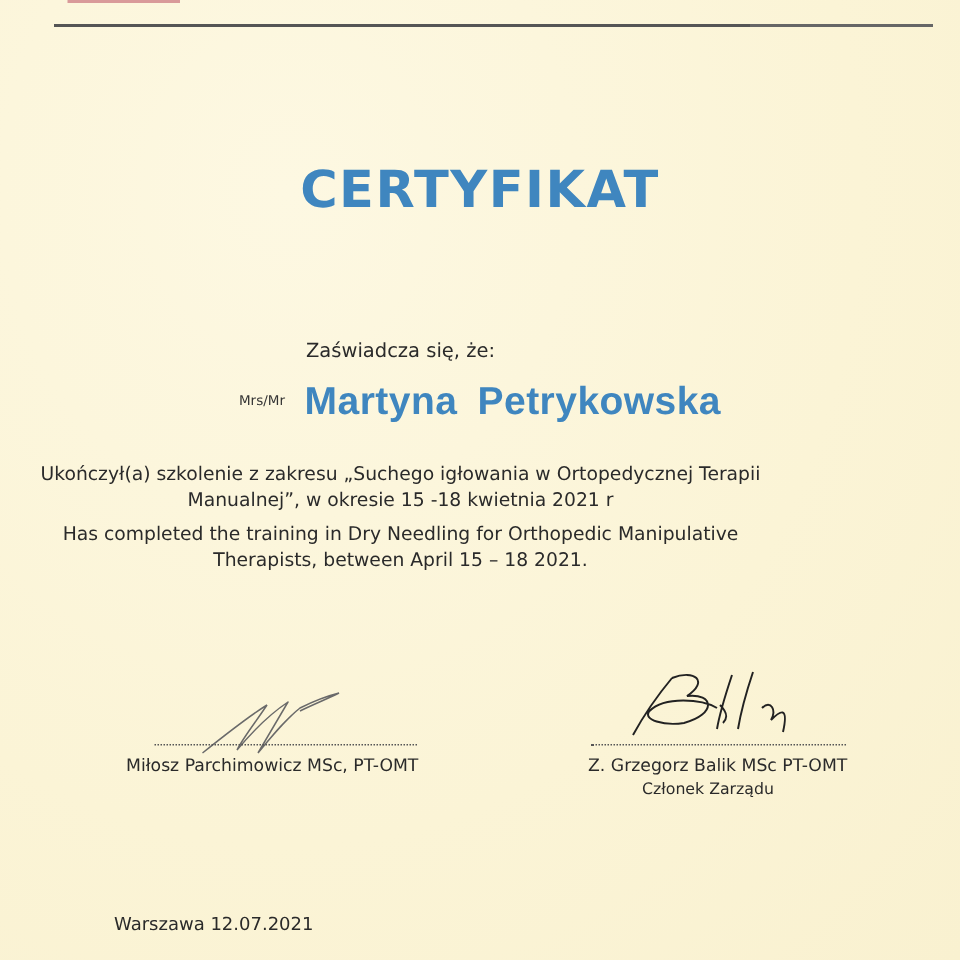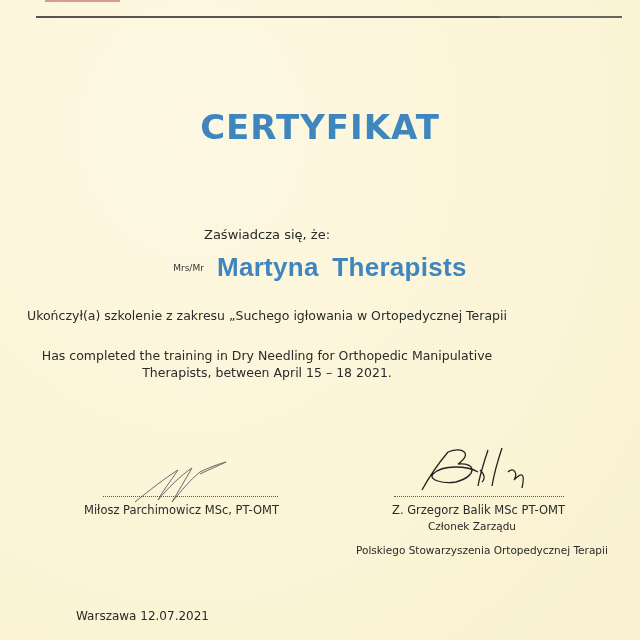--- a/index.html
+++ b/index.html
@@ -48,25 +48,26 @@
   <div class="top-rule2"></div>
 
   <div class="title">CERTYFIKAT</div>
 
   <div class="intro">
     <div>Zaświadcza się, że:</div>
   </div>
 
   <div class="name-row">
     <span class="honorific">Mrs/Mr</span>
-    <span class="name">Martyna  Therapists</span>
+    <span class="name">Martyna  Petrykowska</span>
   </div>
 
   <div class="para p-pl">
     <div>Ukończył(a) szkolenie z zakresu „Suchego igłowania w Ortopedycznej Terapii</div>
+    <div>Manualnej”, w okresie 15 -18 kwietnia 2021 r</div>
   </div>
 
   <div class="para p-en">
     <div>Has completed the training in Dry Needling for Orthopedic Manipulative</div>
     <div>Therapists, between April 15 – 18 2021.</div>
   </div>
 
   <svg class="signature signature-left" viewBox="0 0 100 45">
     <path d="M5 42 C20 30, 35 18, 48 10 C40 22, 32 32, 28 40 C38 28, 50 16, 62 8 C55 20, 48 32, 42 42 C52 30, 60 20, 70 12 C78 8, 88 4, 96 2 C88 6, 78 10, 70 14" fill="none" stroke="#6a6a6a" stroke-width="1"></path>
   </svg>
@@ -74,16 +75,15 @@
   <svg class="signature signature-right" viewBox="0 0 130 50">
     <path d="M30 8 C20 20, 10 35, 4 46 M30 8 C45 2, 55 10, 40 20 C58 18, 60 32, 38 38 C25 40, 10 36, 15 30 C25 20, 50 22, 60 28 M62 26 C66 30, 68 34, 64 38 M70 6 C66 18, 62 30, 60 42 M84 4 C80 16, 76 30, 74 42 M90 28 C96 22, 100 30, 96 36 C102 30, 108 26, 104 44" fill="none" stroke="#222" stroke-width="1.3"></path>
   </svg>
 
   <div class="sig-line sig-left-line"></div>
   <div class="sig-line sig-right-line"></div>
 
   <div class="sig-text signer2">Z. Grzegorz Balik  MSc PT-OMT</div>
   <div class="sig-text signer1">Miłosz Parchimowicz MSc, PT-OMT</div>
   <div class="sig-text role2">Członek Zarządu</div>
-  <div class="sig-text org2">Polskiego Stowarzyszenia Ortopedycznej Terapii</div>
 
   <div class="sig-text place-date">Warszawa 12.07.2021</div>
 </div>
 
 </body></html>

